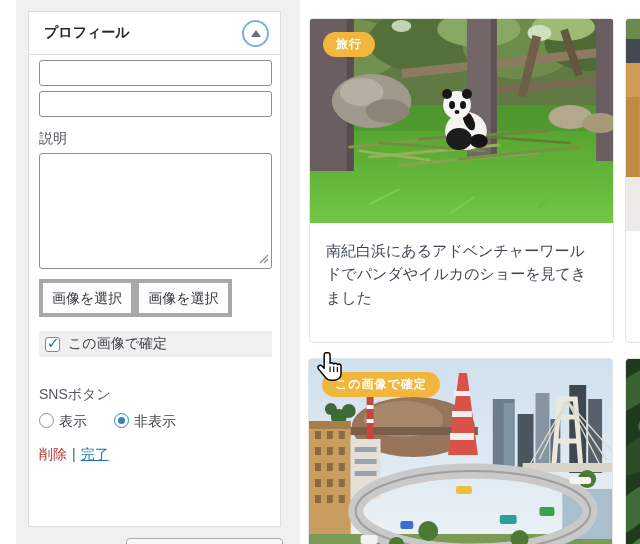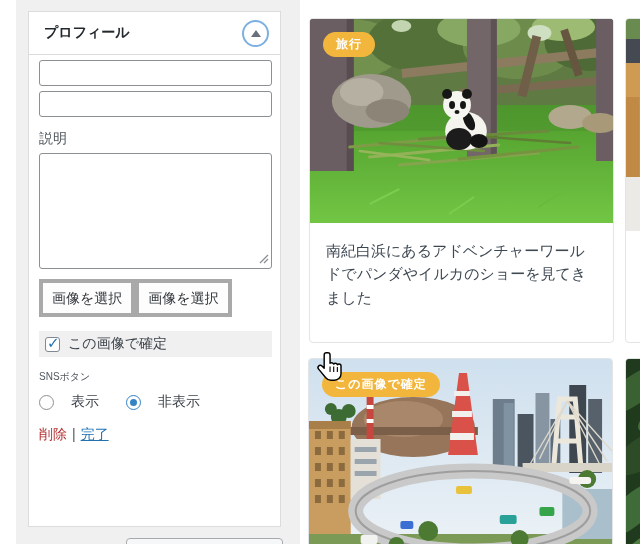--- a/index.html
+++ b/index.html
@@ -26,23 +26,23 @@
   .resize-handle{position:absolute;right:3px;bottom:5px;pointer-events:none;}
   .btn-row{margin-top:10px;display:flex;gap:0;}
   .wbtn{border:4px solid var(--button-border,#a9a9a9);background:#fdfdfd;font-size:14px;color:#32373c;
     padding:6px 9px;font-family:inherit;cursor:pointer;line-height:1.3;}
   .chk-row{margin-top:14px;background:#f0f0f1;padding:4px 6px;display:flex;align-items:center;gap:8px;}
   .chkbox{width:15px;height:15px;border:1px solid #7e8993;border-radius:3px;background:#fff;
     position:relative;box-sizing:border-box;flex:none;cursor:pointer;}
   .chkbox.checked::after{content:"✓";color:var(--accent-blue,#1e73be);font-size:15px;font-weight:bold;
     position:absolute;left:1px;top:-4px;}
   .chk-label{font-size:14px;color:#3c434a;}
-  .sns-label{margin-top:13px;font-size:10px;color:var(--label-color,#50575e);}
+  .sns-label{margin-top:29px;font-size:14px;color:var(--label-color,#50575e);}
   .radio-row{margin-top:9px;display:flex;gap:27px;align-items:center;}
-  .radio-opt{display:flex;align-items:center;gap:17px;font-size:14px;color:#3c434a;cursor:pointer;}
+  .radio-opt{display:flex;gap:5px;font-size:14px;color:#3c434a;cursor:pointer;}
   .radio{width:15px;height:15px;border-radius:50%;border:1px solid #8c8f94;background:#fff;
     box-sizing:border-box;position:relative;flex:none;}
   .radio.selected{border-color:var(--radio-dot,#3582c4);}
   .radio.selected::after{content:"";position:absolute;left:3px;top:3px;width:7px;height:7px;
     border-radius:50%;background:var(--radio-dot,#3582c4);}
   .links-row{margin-top:15px;font-size:14px;}
   .link-delete{color:var(--delete-red,#b32d2e);cursor:pointer;}
   .link-sep{color:#50575e;margin:0 5px;}
   .link-done{color:var(--accent-blue,#2271b1);text-decoration:underline;cursor:pointer;text-align:center;}
   .peek{position:absolute;left:110px;top:538px;width:157px;height:12px;background:#f6f7f7;

